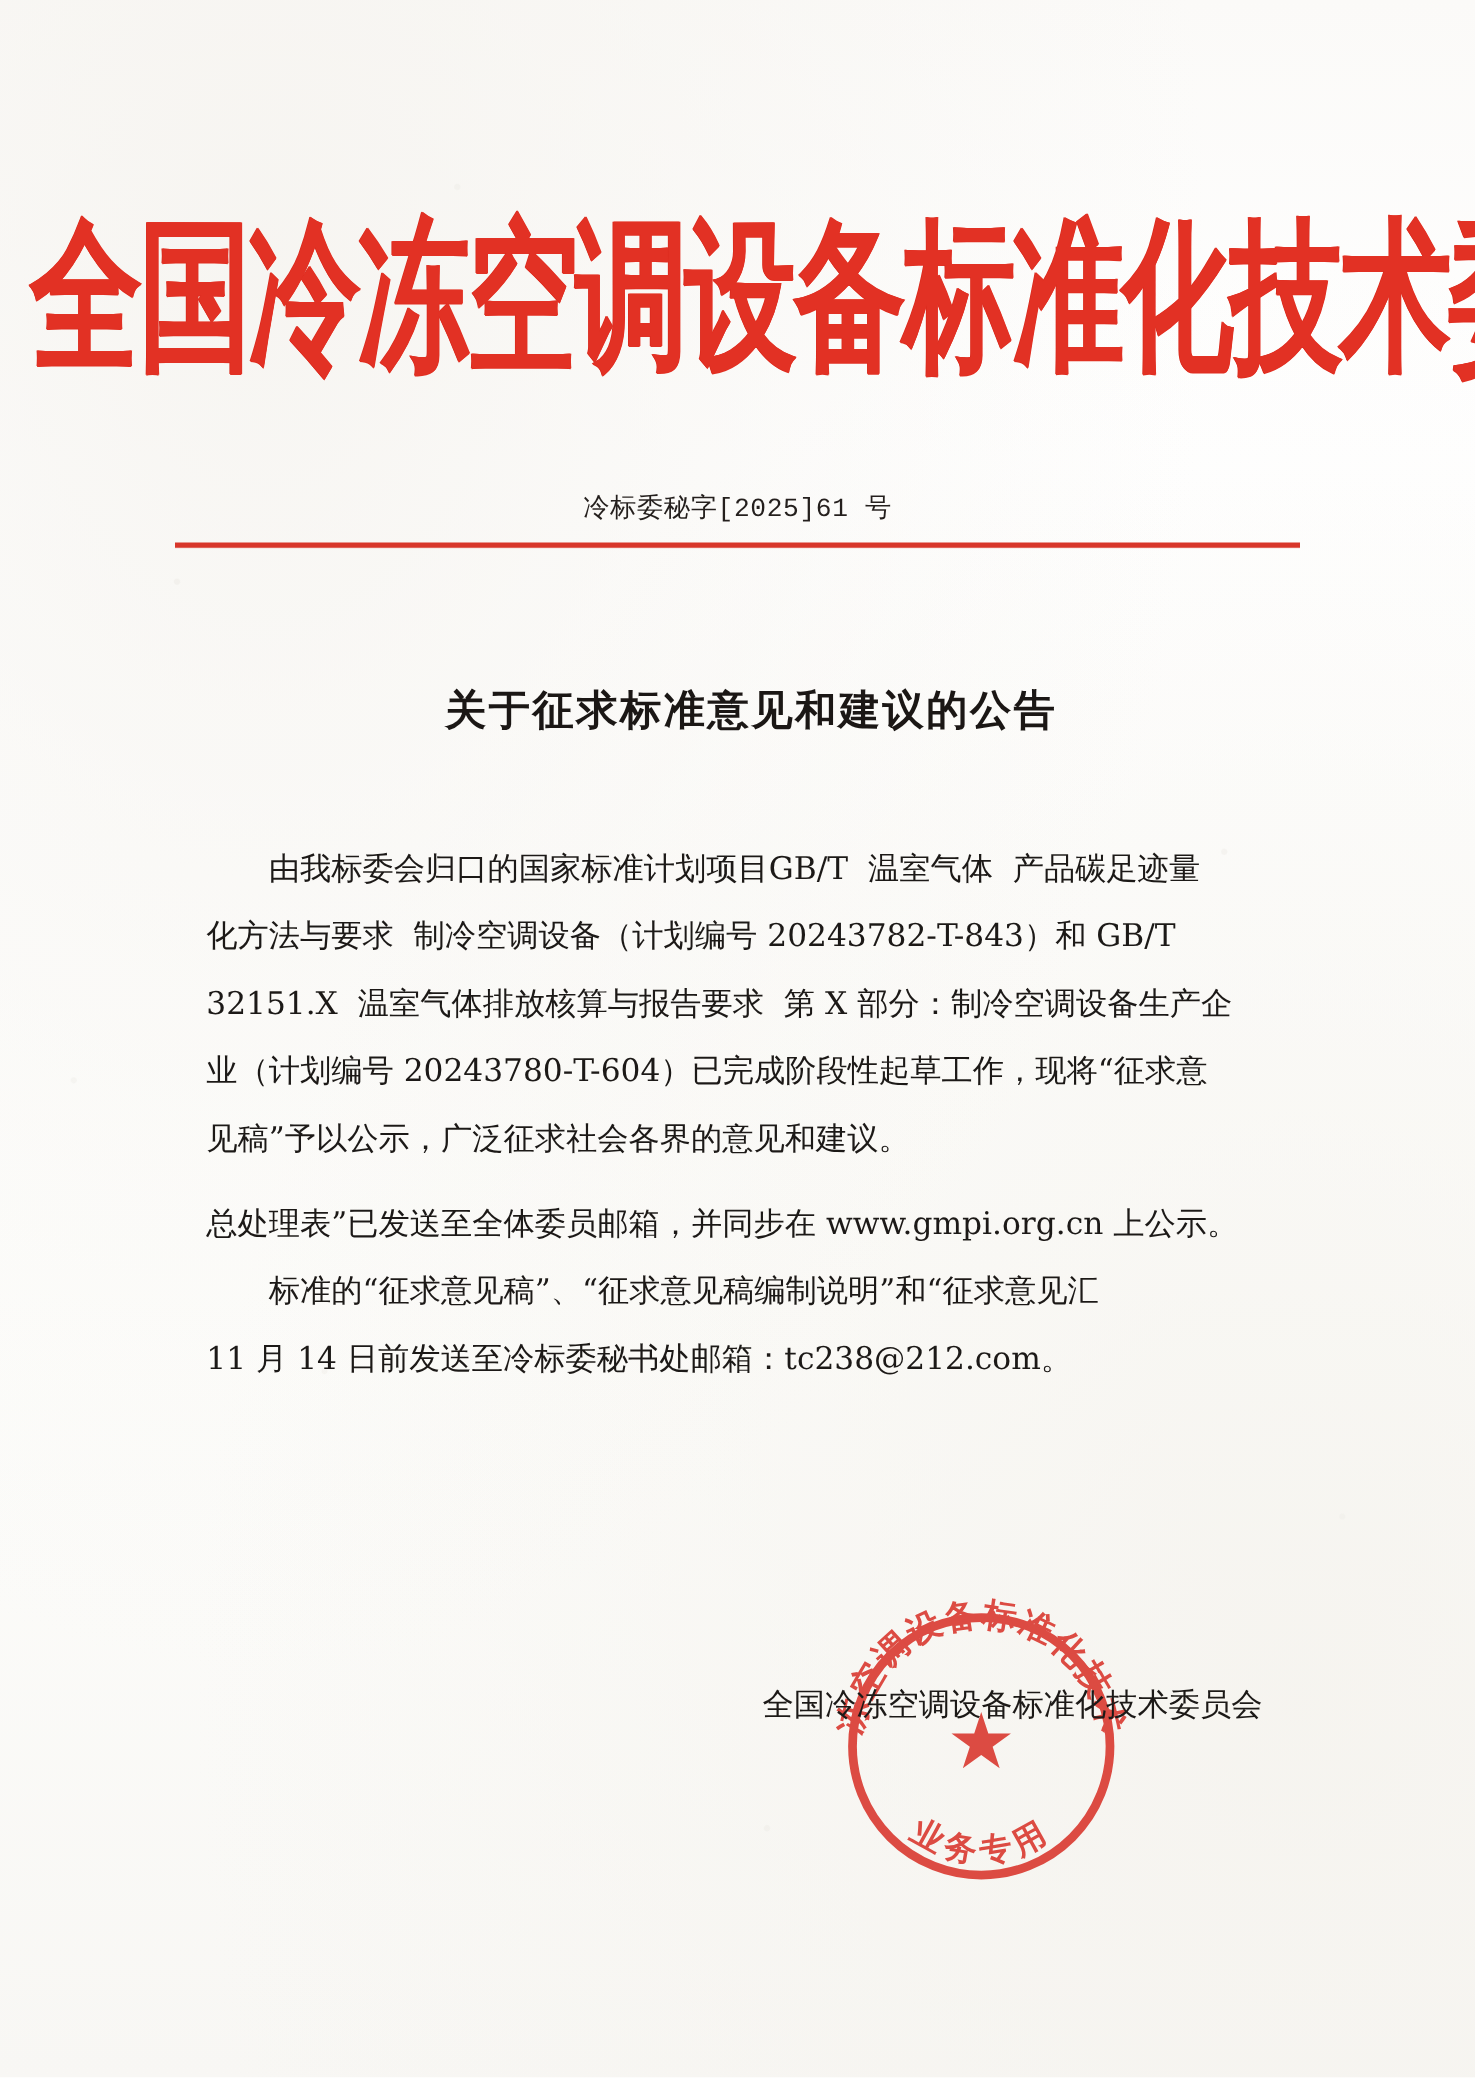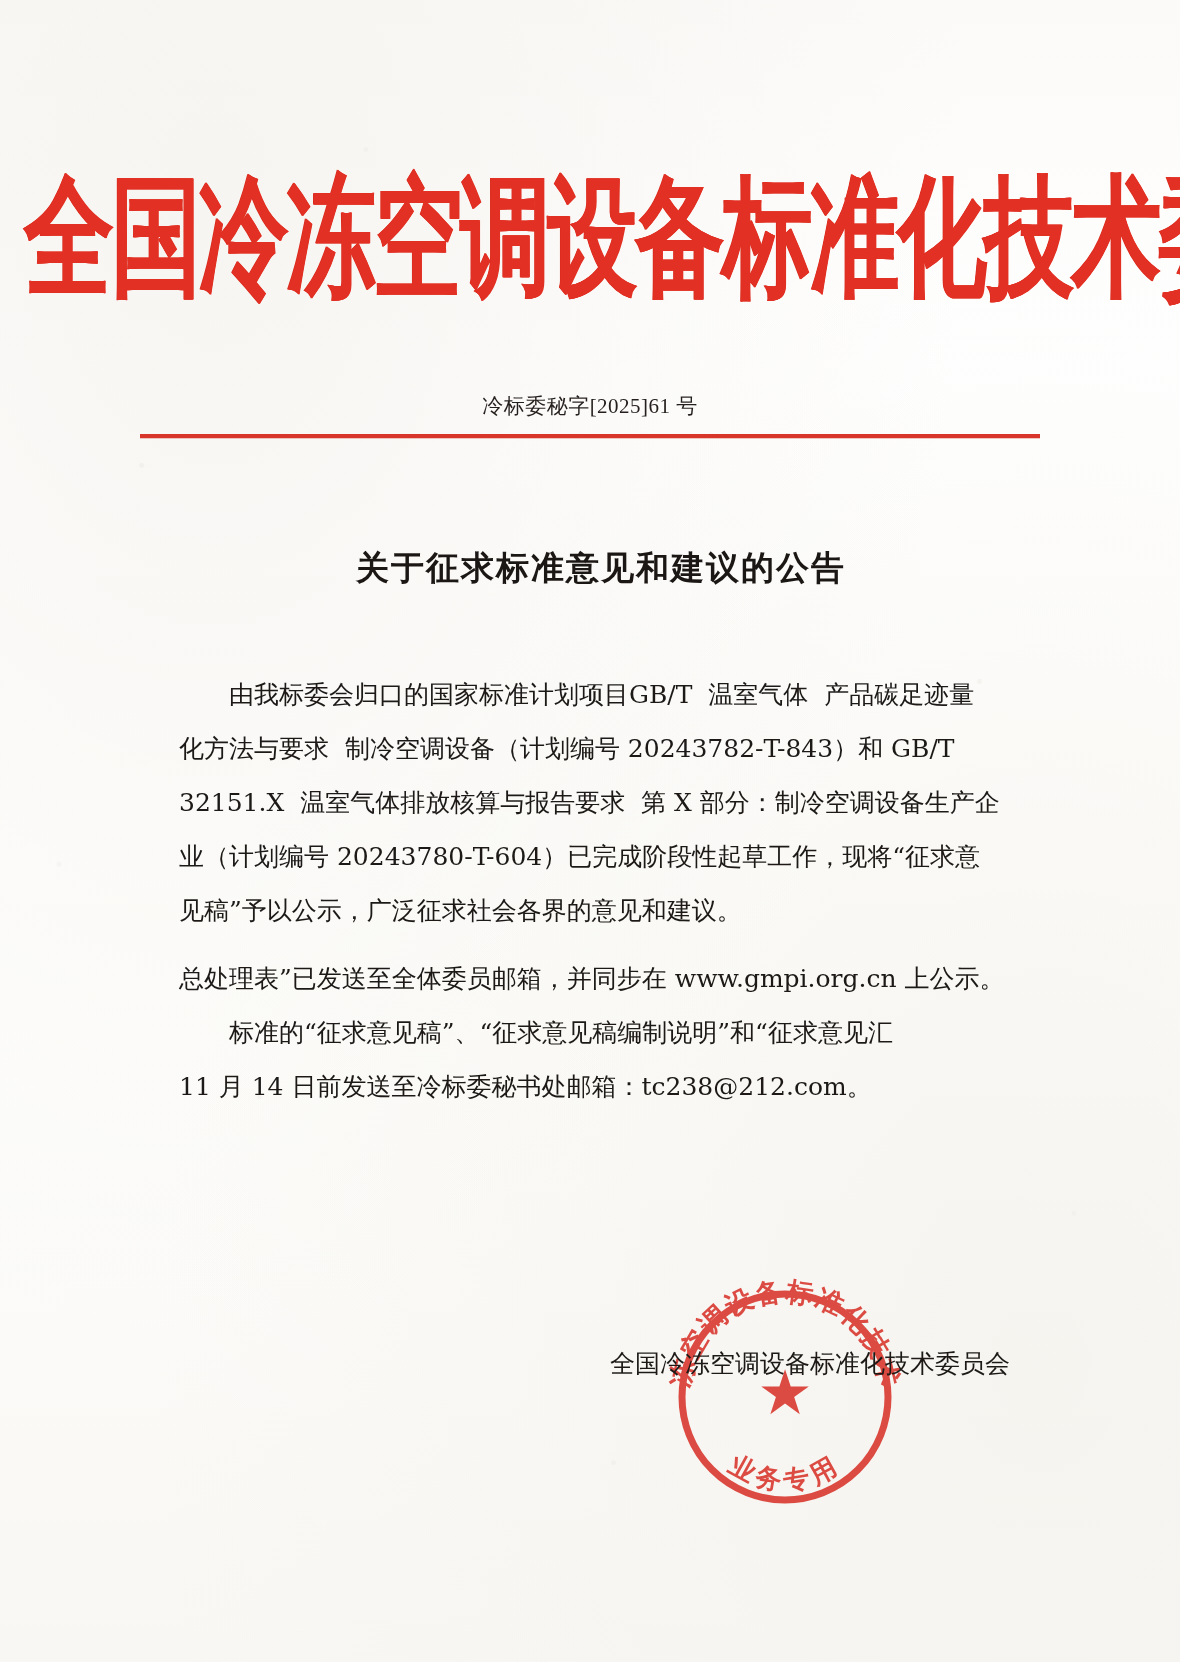--- a/index.html
+++ b/index.html
@@ -60,21 +60,21 @@
       -0.6px 0 0 #d92a1d,
       0 0.6px 0 #e23124;
   }
   
   #doc-number {
     position: absolute;
     left: 0;
     right: 0;
     top: 392px;
     text-align: center;
-    font-family: Liberation Serif, serif;
+    font-family: Liberation Mono, monospace;
     font-size: 21px;
     letter-spacing: 0.5px;
     color: #241f1d;
   }
   
   #red-rule {
     position: absolute;
     left: 140px;
     right: 140px;
     top: 434px;
@@ -92,21 +92,21 @@
     font-family: "DejaVu Serif", serif;
     font-weight: 700;
     font-size: 33px;
     letter-spacing: 2px;
     color: #1b1715;
     margin-left: 22px;
   }
   
   #body-text {
     position: absolute;
-    left: 179px;
+    left: 165px;
     width: 840px;
     top: 668px;
     font-family: "DejaVu Serif", serif;
     font-size: 25px;
     line-height: 54px;
     color: #1c1917;
   }
   .para {
     margin: 0 0 14px 0;
     white-space: nowrap;

